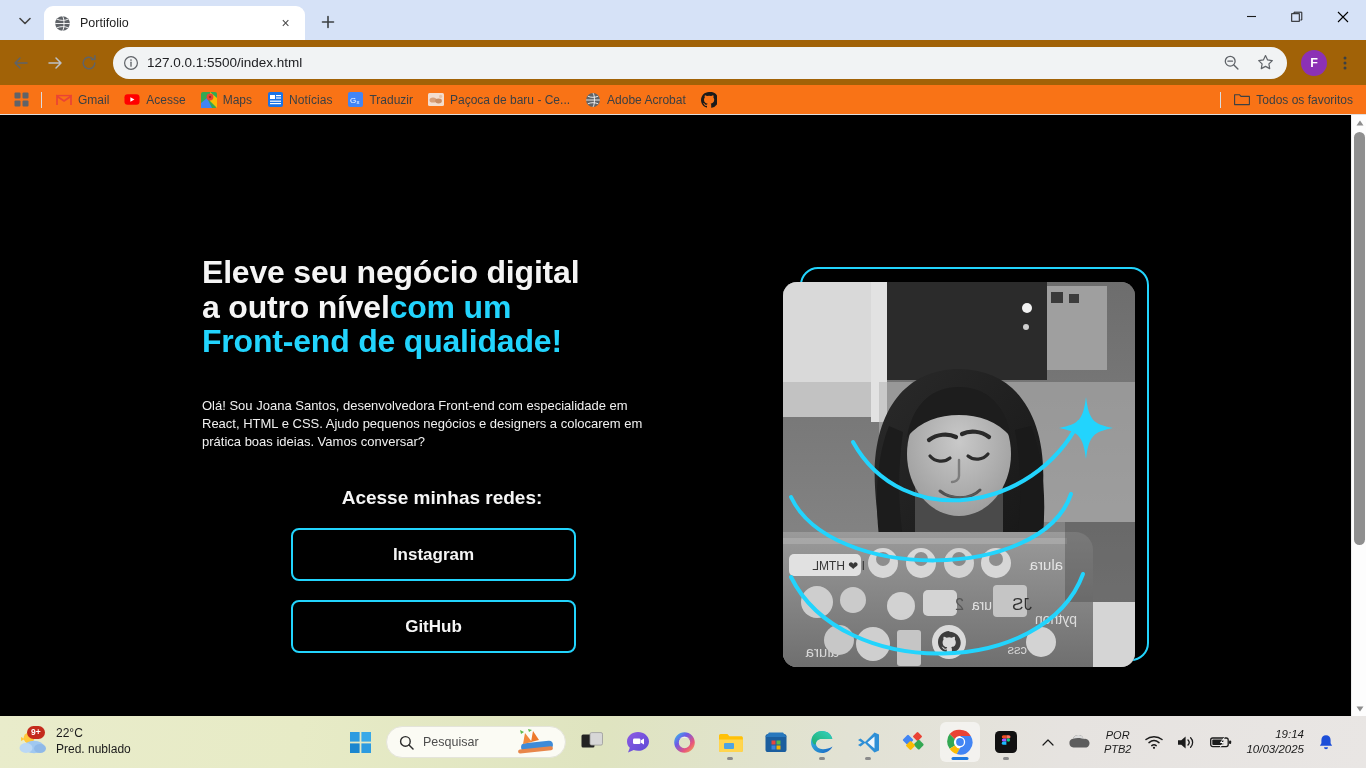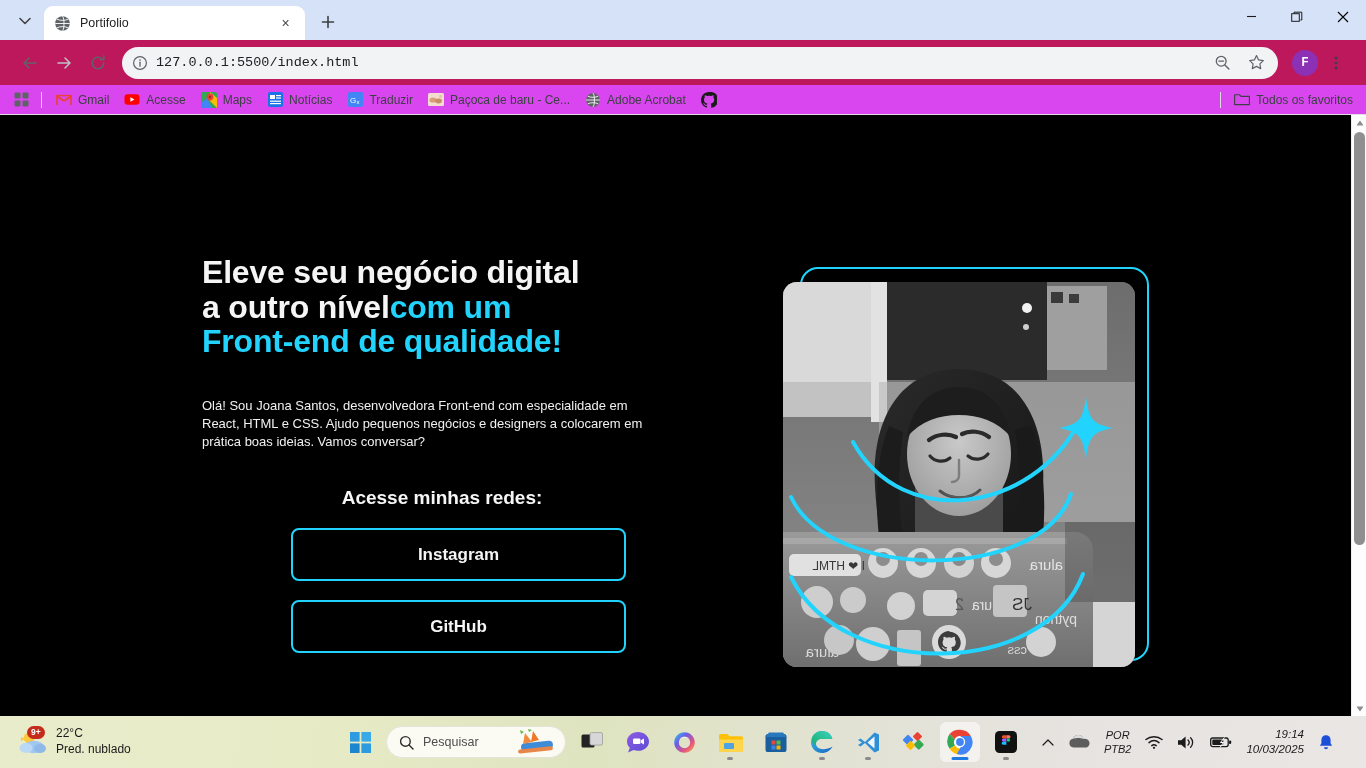--- a/index.html
+++ b/index.html
@@ -43,22 +43,22 @@
     display: flex; align-items: center; justify-content: center;
     color: #3c4043; cursor: pointer;
   }
   .wincontrols {
     position: absolute; right: 0; top: 0; height: 40px; display: flex;
   }
   .wc { width: 46px; height: 33px; display: flex; align-items: center; justify-content: center; cursor: pointer; }
 
   
   .toolbar {
-    height: 45px; background: #be185d; display: flex; align-items: center;
-    padding: 0 14px; gap: 2px; font-family: Liberation Mono, monospace;
+    height: 45px; background: #a16207; display: flex; align-items: center;
+    padding: 0 5px; gap: 2px;
   }
   .tb-btn {
     width: 32px; height: 32px; border-radius: 50%;
     display: flex; align-items: center; justify-content: center;
     color: #5f6368; cursor: pointer; flex: 0 0 32px;
   }
   .tb-btn.disabled { color: #bdc1c6; }
   .omnibox {
     flex: 1; height: 32px; background: #f1f3f4; border-radius: 16px;
     display: flex; align-items: center; padding: 0 6px 0 10px;
@@ -68,21 +68,21 @@
   .omni-right { display: flex; align-items: center; gap: 2px; }
   .avatar {
     width: 26px; height: 26px; border-radius: 50%; background: #8c31b5;
     color: #fff; font-size: 12.5px; font-weight: bold;
     display: flex; align-items: center; justify-content: center;
     margin-left: 6px; cursor: pointer;
   }
 
   
   .bookmarks {
-    height: 30px; background: #d946ef; display: flex; align-items: center;
+    height: 30px; background: #f97316; display: flex; align-items: center;
     padding: 0 8px; gap: 1px; border-bottom: 1px solid #e0e0e0;
     position: relative;
   }
   .bm {
     display: flex; align-items: center; gap: 6px; padding: 4px 7px;
     border-radius: 5px; font-size: 12px; color: #3c4043;
     white-space: nowrap; cursor: pointer;
   }
   .bm-ico { width: 16px; height: 16px; flex: 0 0 16px; display:flex; align-items:center; justify-content:center; }
   .bm-sep { width: 1px; height: 16px; background: #dadce0; margin: 0 6px; }
@@ -107,21 +107,21 @@
   h1.headline .accent { color: #22D4FD; }
   .bio {
     margin-top: 38px; font-size: 13px; line-height: 1.38;
     color: #f0f0f0; width: 452px;
   }
   .redes-title {
     margin-top: 37px; font-size: 19px; font-weight: 800; color: #f5f5f5;
     text-align: center; width: 364px; margin-left: 58px;
   }
   .btn {
-    display: block; width: 335px; height: 53px; margin: 19px 0 0 89px;
+    display: block; width: 285px; height: 53px; margin: 19px 0 0 89px;
     background: #000; border: 2px solid #22D4FD; border-radius: 8px;
     color: #f5f5f5; font-size: 17px; font-weight: bold;
     display: flex; align-items: center; justify-content: center;
     cursor: pointer; text-decoration: none;
   }
 
   
   .imgwrap {
     position: absolute; left: 783px; top: 152px; width: 366px; height: 400px;
   }

